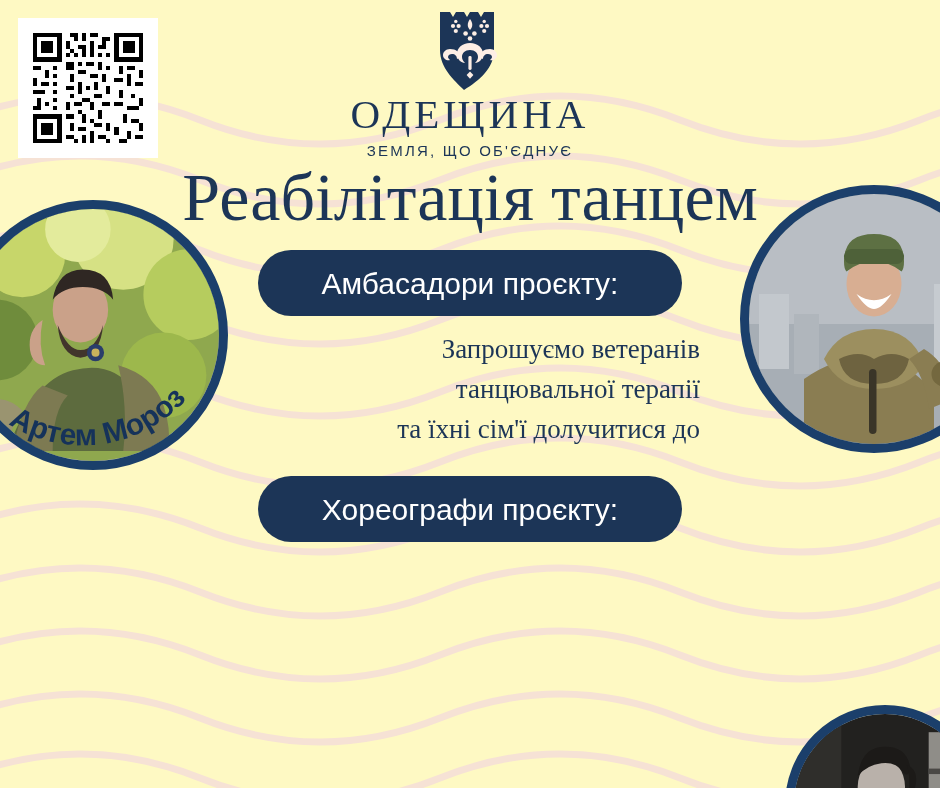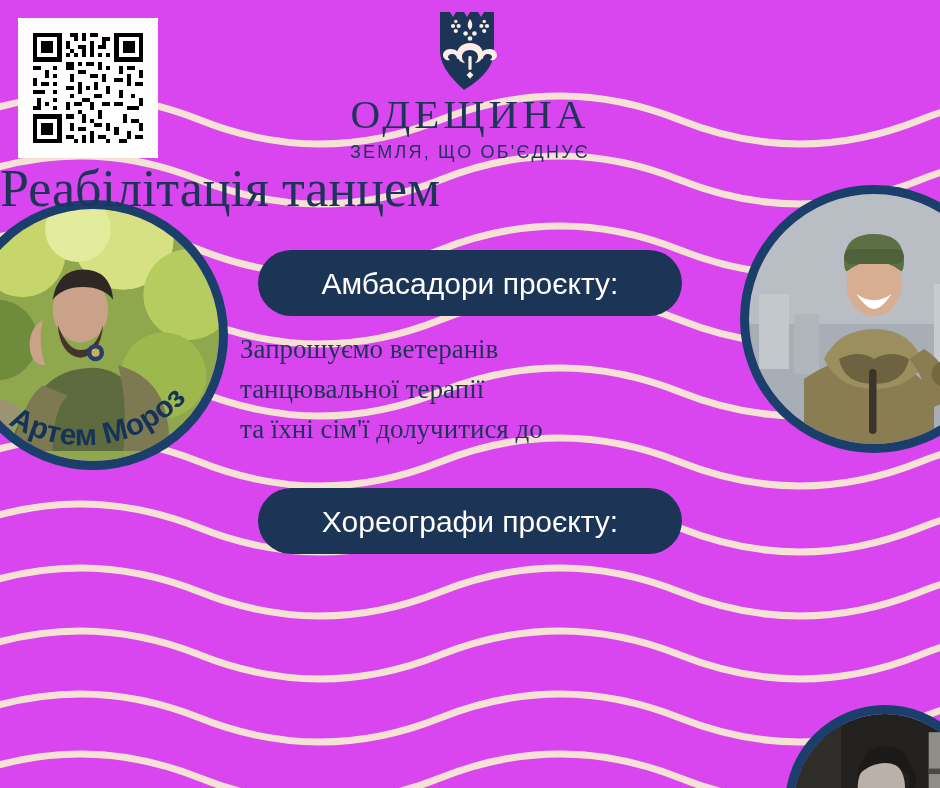--- a/index.html
+++ b/index.html
@@ -5,21 +5,21 @@
 <style>
   html,body{margin:0;padding:0;}
   body{
     width:940px;height:788px;overflow:hidden;
     background:#fdeee5;
     font-family:"Liberation Sans", sans-serif;
     position:relative;
   }
   #poster{
     position:absolute;inset:0;width:940px;height:788px;overflow:hidden;
-    background:#d946ef;
+    background:#fef9c3;
   }
   
   #waves{position:absolute;inset:0;width:940px;height:788px;z-index:0;pointer-events:none;}
 
   
   .qr-box{
     position:absolute;left:18px;top:18px;width:140px;height:140px;
     background:#ffffff;z-index:6;
     display:flex;align-items:center;justify-content:center;
   }
@@ -31,50 +31,50 @@
     display:flex;flex-direction:column;align-items:center;
   }
   .brand-emblem{width:72px;height:84px;display:block;}
   .brand-name{
     font-family:"Liberation Serif", serif;
     font-size:41px;letter-spacing:4px;color:#1c3557;
     margin-top:4px;line-height:1;
   }
   .brand-tag{
     font-family:"Liberation Sans", sans-serif;
-    font-size:18px;letter-spacing:2.2px;color:#1c3557;
+    font-size:15px;letter-spacing:2.2px;color:#1c3557;
     margin-top:7px;font-weight:500;
   }
 
   
   .title{
-    position:absolute;left:0;right:0;top:162px;text-align:left;z-index:5;
+    position:absolute;left:0;right:0;top:162px;text-align:center;z-index:5;
     font-family:"Liberation Serif", serif;
-    font-size:52px;color:#1c3557;line-height:1.05;
+    font-size:68px;color:#1c3557;line-height:1.05;
   }
 
   
   .pill{
     position:absolute;z-index:5;
     background:#1c3557;color:#ffffff;
     border-radius:40px;
     display:flex;align-items:center;justify-content:center;
     font-family:"Liberation Sans", sans-serif;
     font-size:30px;
     padding:14px 34px 13px;
     box-sizing:border-box;
     white-space:nowrap;
   }
   .pill-ambassadors{left:258px;top:250px;width:424px;height:66px;}
-  .pill-choreographers{left:258px;top:488px;width:424px;height:66px;}
+  .pill-choreographers{left:258px;top:476px;width:424px;height:66px;}
 
   
   .invite{
     position:absolute;left:240px;top:330px;width:460px;z-index:5;
-    text-align:left;
+    text-align:right;
     font-family:"Liberation Serif", serif;
     font-size:27px;color:#1c3557;line-height:1.48;
   }
 
   
   .portrait{position:absolute;z-index:4;}
   .portrait .ring{
     position:absolute;inset:0;border-radius:50%;
     border:9px solid #1b3f6b;box-sizing:border-box;
     overflow:hidden;

